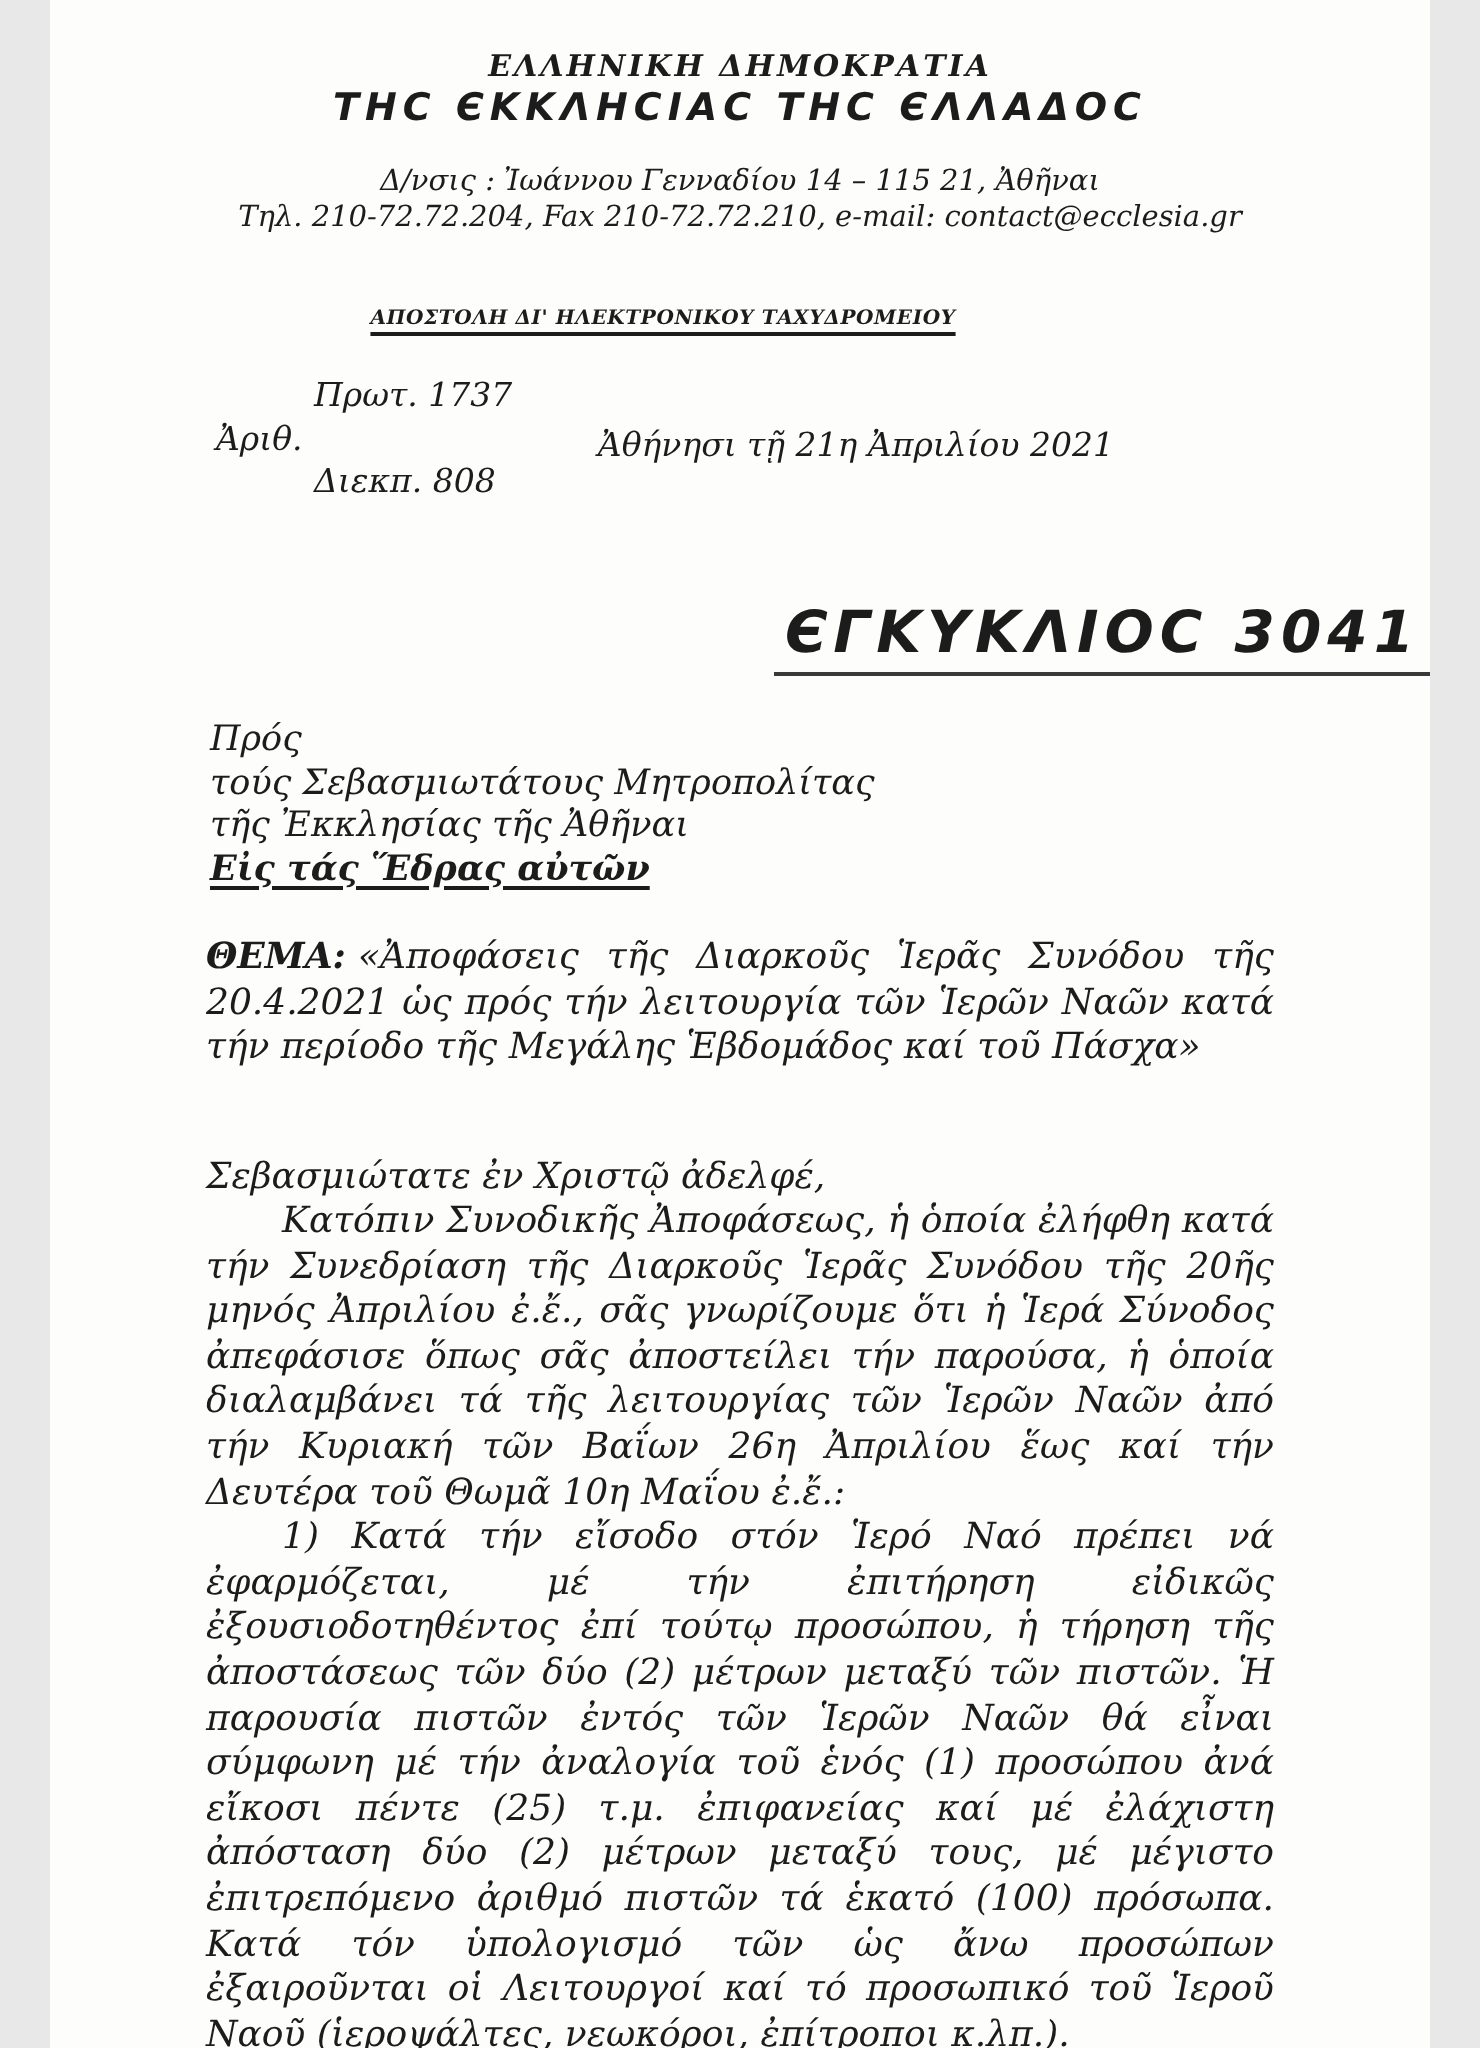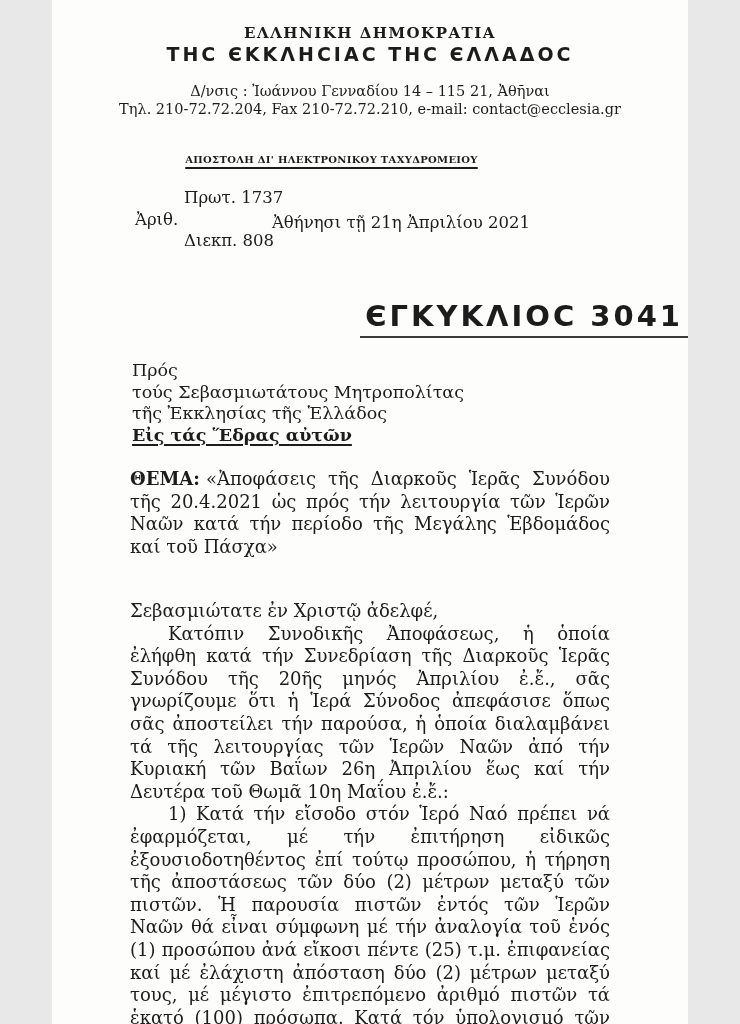--- a/index.html
+++ b/index.html
@@ -1,25 +1,26 @@
 <!DOCTYPE html>
 <html lang="el"><head>
 <meta charset="utf-8">
 <style>
   html, body { margin: 0; padding: 0; }
   body { background: #e8e8e8; }
   .page {
     position: relative;
-    width: 636px;
+    width: 690px;
     height: 1024px;
     margin: 0 auto;
     background: #fdfdfc;
     color: #1c1c1c;
     font-family: "DejaVu Serif", "Liberation Serif", serif;
     overflow: hidden;
+    font-style: italic;
   }
   
   .letterhead { padding-top: 24px; text-align: center; }
   .republic {
     font-size: 15px;
     font-weight: bold;
     letter-spacing: 1.5px;
   }
   .synod-title {
     margin-top: 13px;
@@ -132,21 +133,21 @@
     <div class="dateline">Ἀθήνησι τῇ 21η Ἀπριλίου 2021</div>
   </div>
 
   <div class="circular-title-wrap">
     <span class="circular-title">ЄΓΚΥΚΛΙΟϹ 3041</span>
   </div>
 
   <div class="recipient">
     <div>Πρός</div>
     <div>τούς Σεβασμιωτάτους Μητροπολίτας</div>
-    <div>τῆς Ἐκκλησίας τῆς Ἑλλάδος</div>
+    <div>τῆς Ἐκκλησίας τῆς Ἀθῆναι</div>
     <div class="recipient-seat">Εἰς τάς Ἕδρας αὐτῶν</div>
   </div>
 
   <div class="subject">
     <span class="subject-label">ΘΕΜΑ:</span><span>«Ἀποφάσεις τῆς Διαρκοῦς Ἱερᾶς Συνόδου τῆς 20.4.2021 ὡς πρός τήν λειτουργία τῶν Ἱερῶν Ναῶν κατά τήν περίοδο τῆς Μεγάλης Ἑβδομάδος καί τοῦ Πάσχα»</span>
   </div>
 
   <div class="body-text">
     <p>Σεβασμιώτατε ἐν Χριστῷ ἀδελφέ,</p>
     <p class="para-indent">Κατόπιν Συνοδικῆς Ἀποφάσεως, ἡ ὁποία ἐλήφθη κατά τήν Συνεδρίαση τῆς Διαρκοῦς Ἱερᾶς Συνόδου τῆς 20ῆς μηνός Ἀπριλίου ἐ.ἔ., σᾶς γνωρίζουμε ὅτι ἡ Ἱερά Σύνοδος ἀπεφάσισε ὅπως σᾶς ἀποστείλει τήν παρούσα, ἡ ὁποία διαλαμβάνει τά τῆς λειτουργίας τῶν Ἱερῶν Ναῶν ἀπό τήν Κυριακή τῶν Βαΐων 26η Ἀπριλίου ἕως καί τήν Δευτέρα τοῦ Θωμᾶ 10η Μαΐου ἐ.ἔ.:</p>

